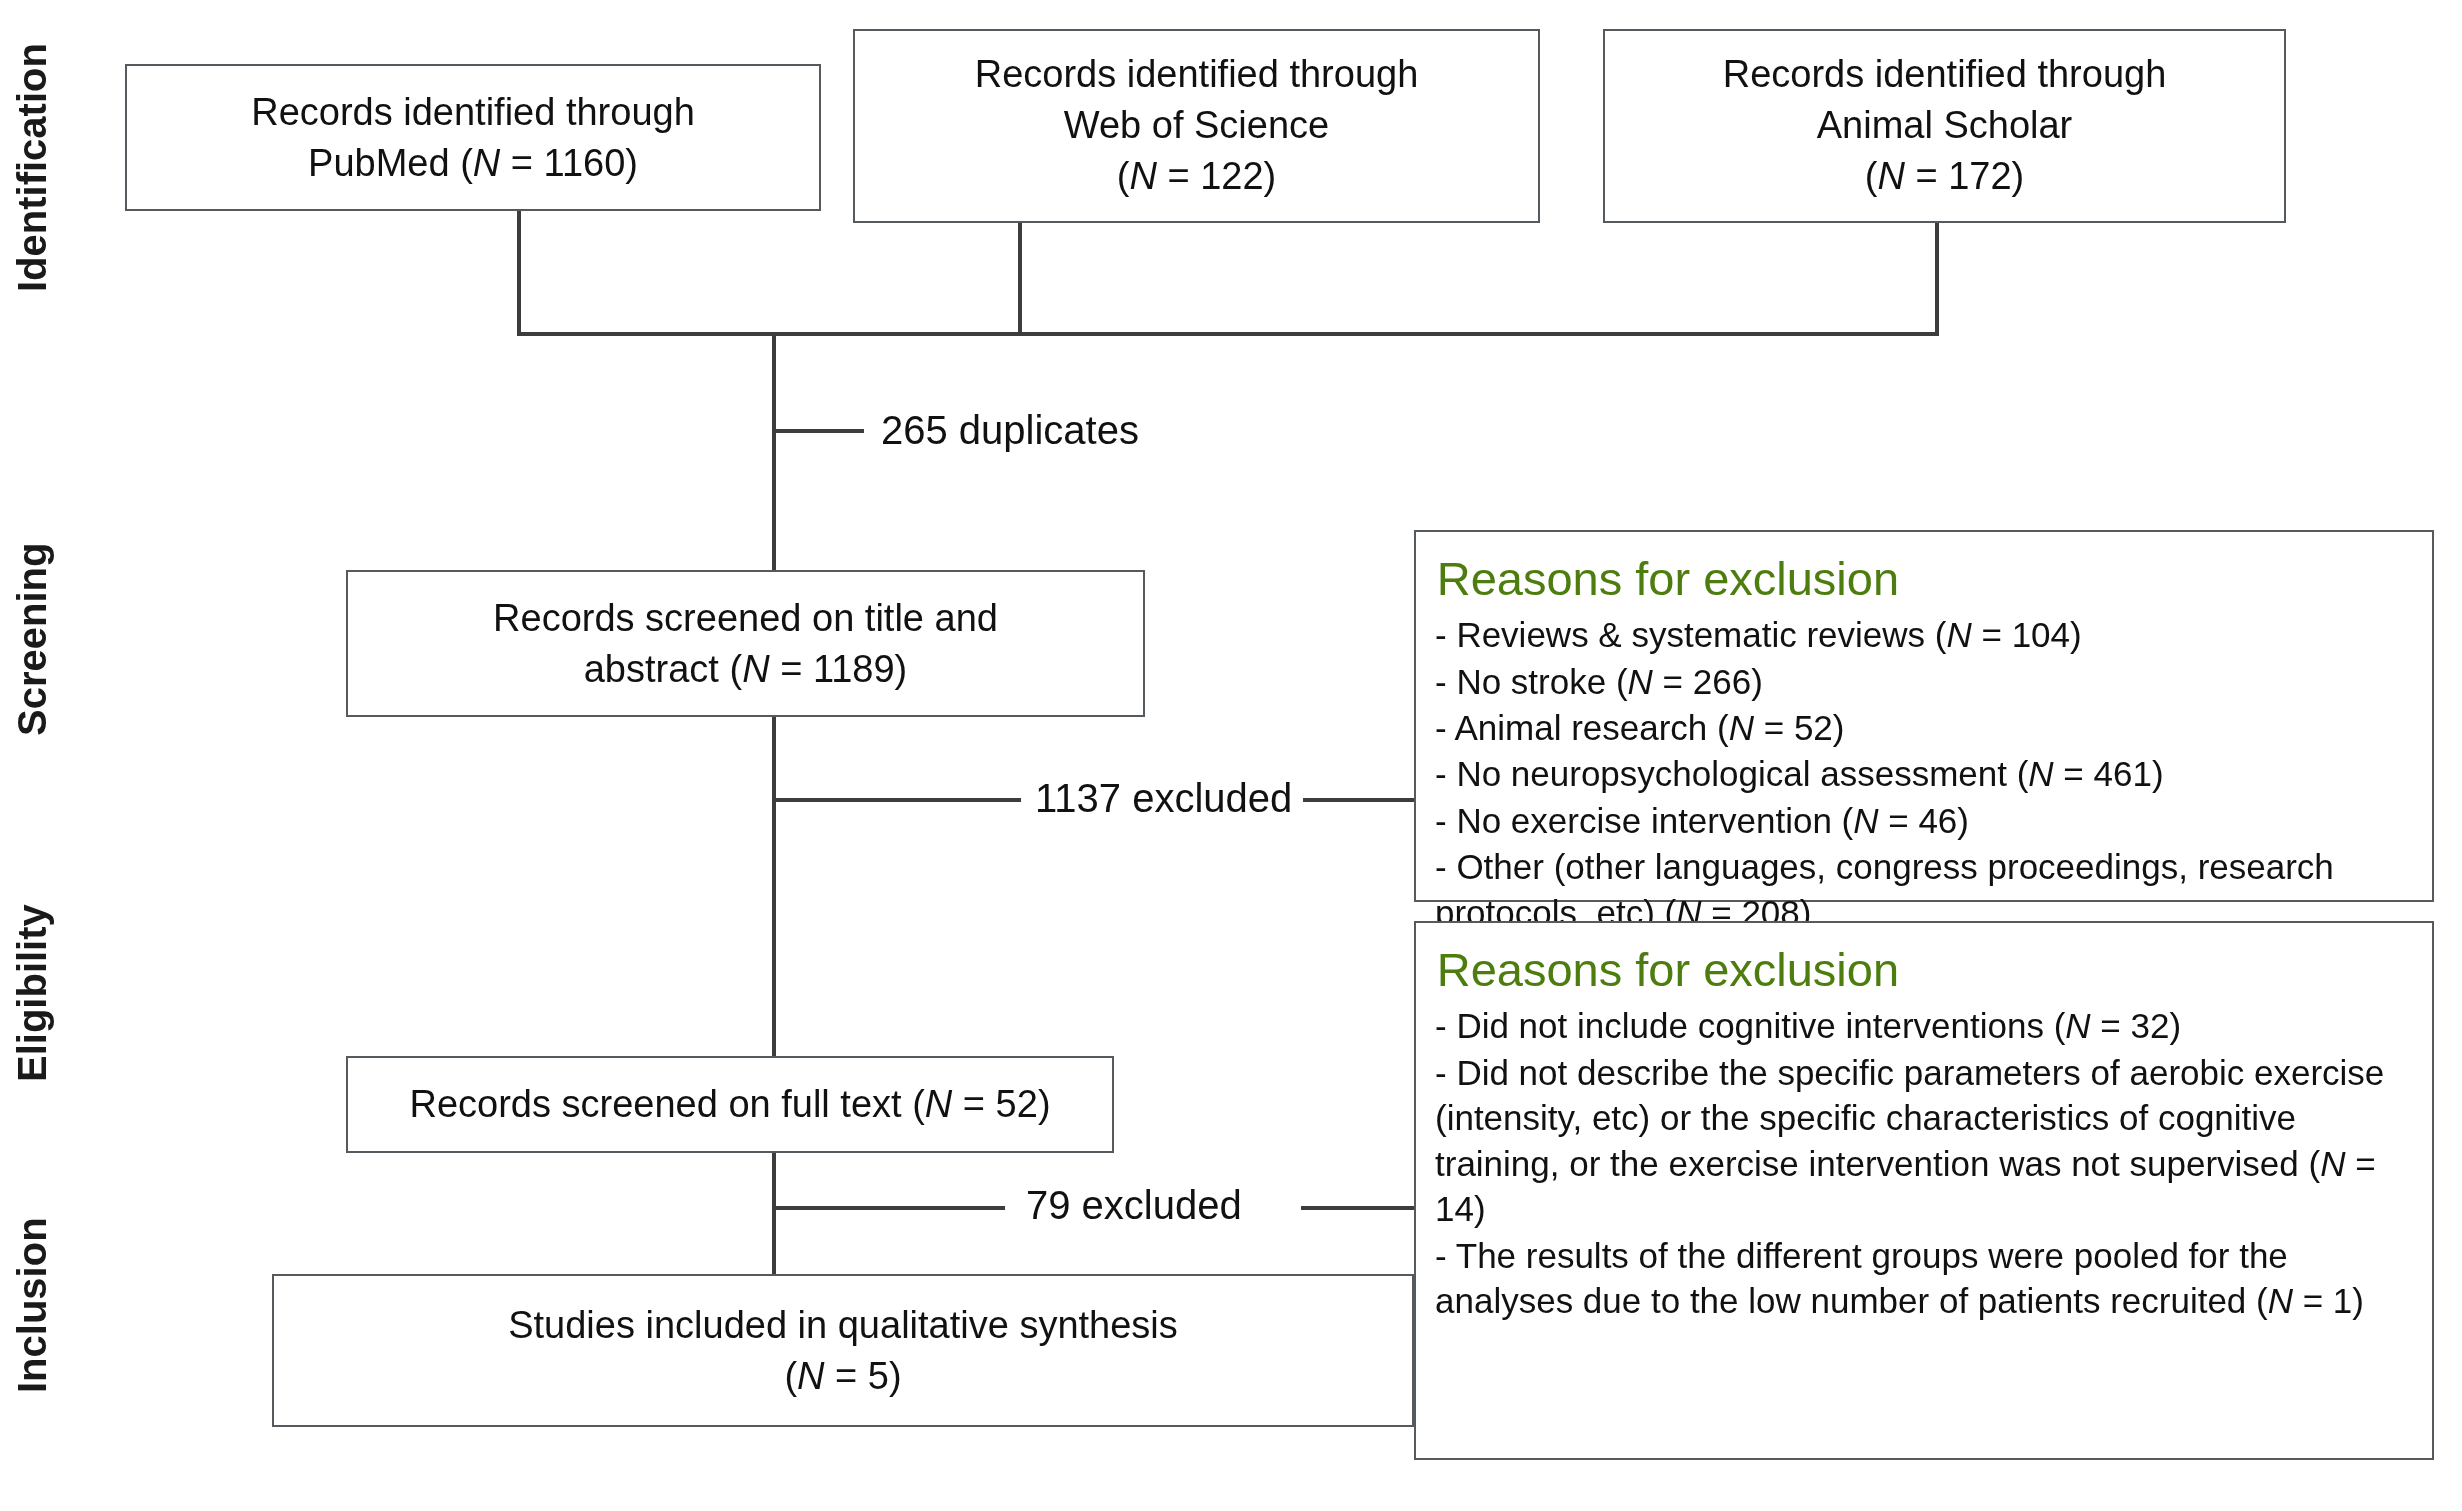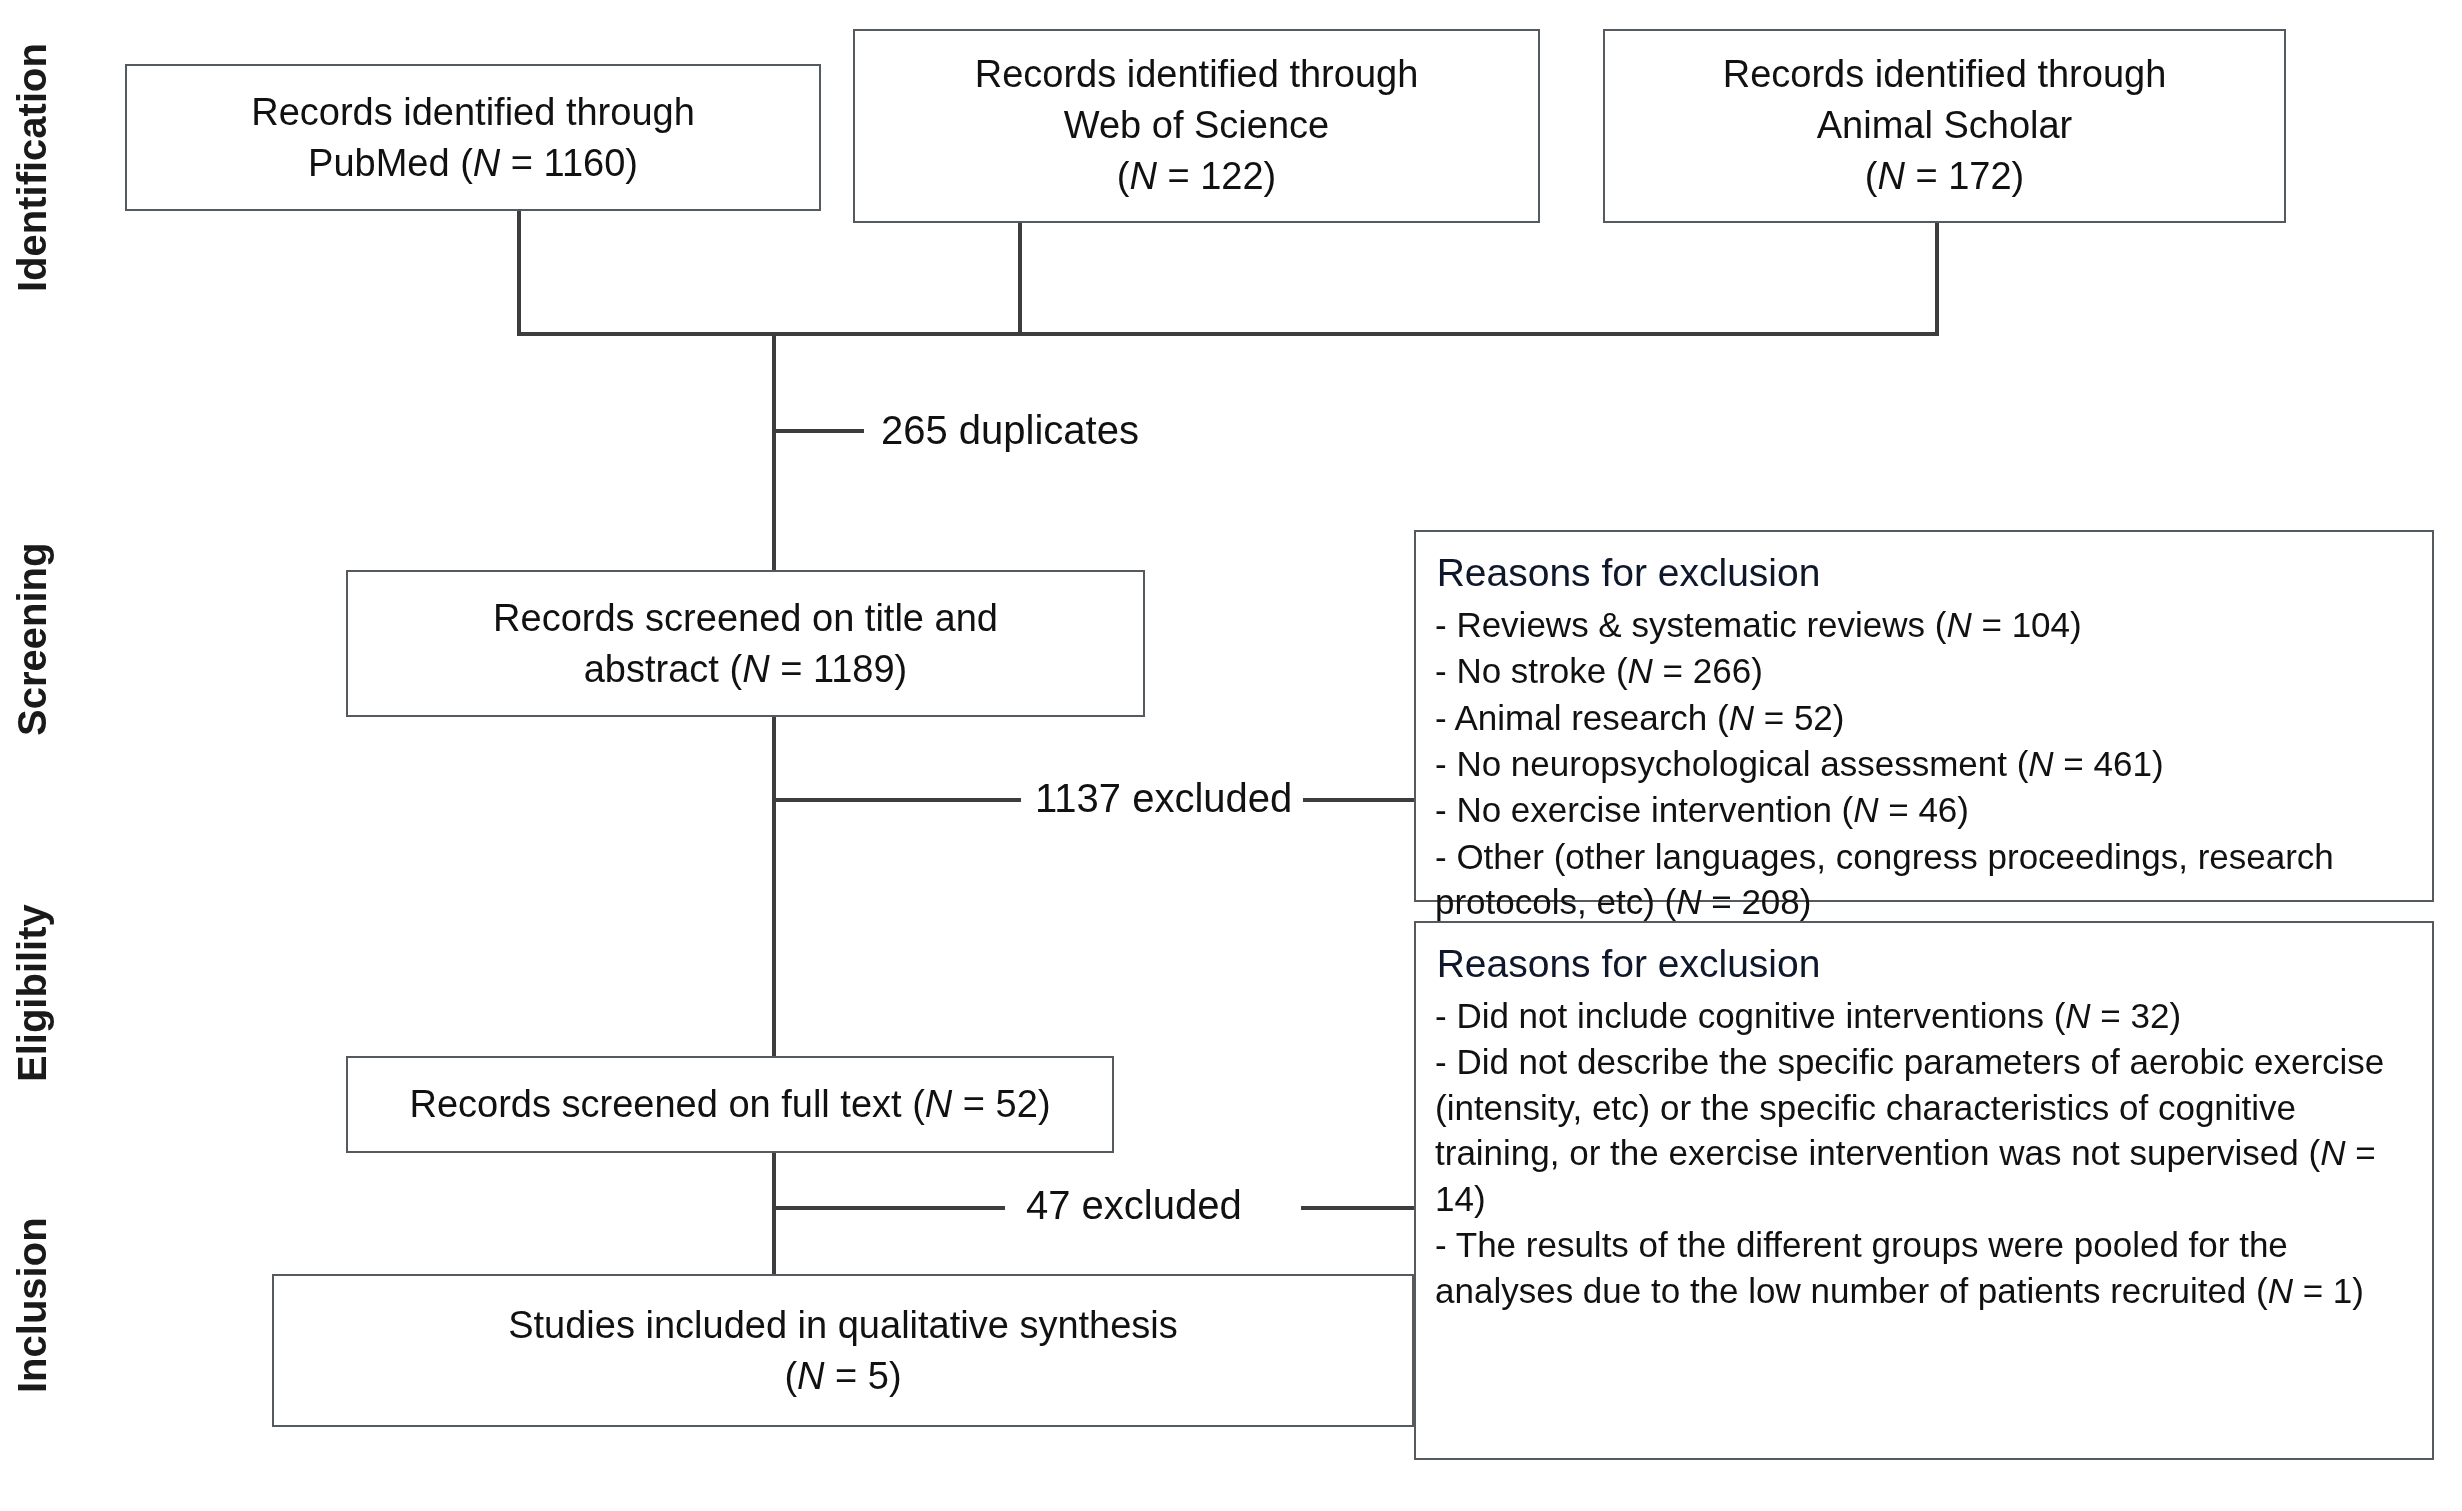--- a/index.html
+++ b/index.html
@@ -53,23 +53,23 @@
   .box .line { display: block; white-space: nowrap; }
 
   .box.reasons {
     display: block;
     text-align: left;
     padding: 14px 17.3px 14px 19px;
     font-size: 35px;
     line-height: 1.30;
   }
   .reasons .rtitle {
-    font-size: 39px;
+    font-size: 47px;
     margin: 1.7px 0 3.5px 1.7px;
-    color: #0f172a;
+    color: #4d7c0f;
   }
   .reasons ul {
     list-style: none;
     margin: 0;
     padding: 0;
   }
   .reasons li {
     margin: 0 0 0.9px 0;
     padding: 0;
     color: #111;
@@ -169,21 +169,21 @@
 
   <div class="box" style="left:346px; top:1056px; width:768px; height:97px;">
     <div class="inner">
       <span class="line"><span>Records screened on full text (</span><span class="nv">N</span> = <span>52</span><span>)</span></span>
     </div>
   </div>
 
   <div class="ln v" style="left:772px; top:1153px; height:122px;"></div>
 
   <div class="ln h" style="left:772px; top:1206px; width:233px;"></div>
-  <div class="edge-label" style="left:1026px; top:1185px;">47 excluded</div>
+  <div class="edge-label" style="left:1026px; top:1185px;">79 excluded</div>
   <div class="ln h" style="left:1301px; top:1206px; width:115px;"></div>
 
   <div class="box reasons" style="left:1414px; top:921px; width:1020px; height:539px;">
     <div class="rtitle">Reasons for exclusion</div>
     <ul>
       <li><span>- Did not include cognitive interventions (</span><span class="nv">N</span> = <span>32</span><span>)</span></li>
       <li><span>- Did not  describe the specific parameters of aerobic exercise (intensity, etc) or the specific characteristics of cognitive training, or the exercise intervention was not supervised (</span><span class="nv">N</span> = <span>14</span><span>)</span></li>
       <li><span>- The results of the different groups were pooled for the analyses due to the low number of patients recruited (</span><span class="nv">N</span> = <span>1</span><span>)</span></li>
     </ul>
   </div>

